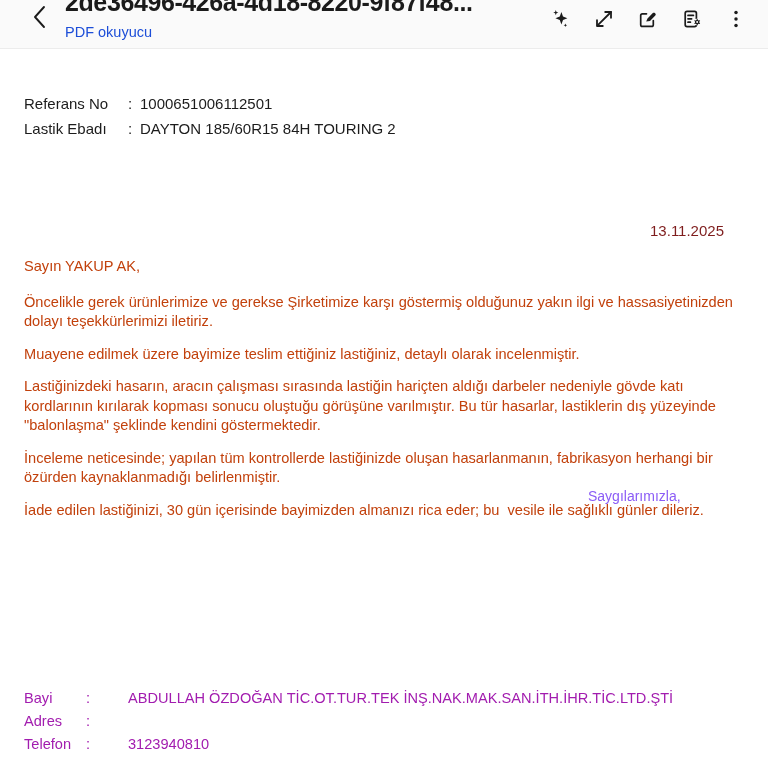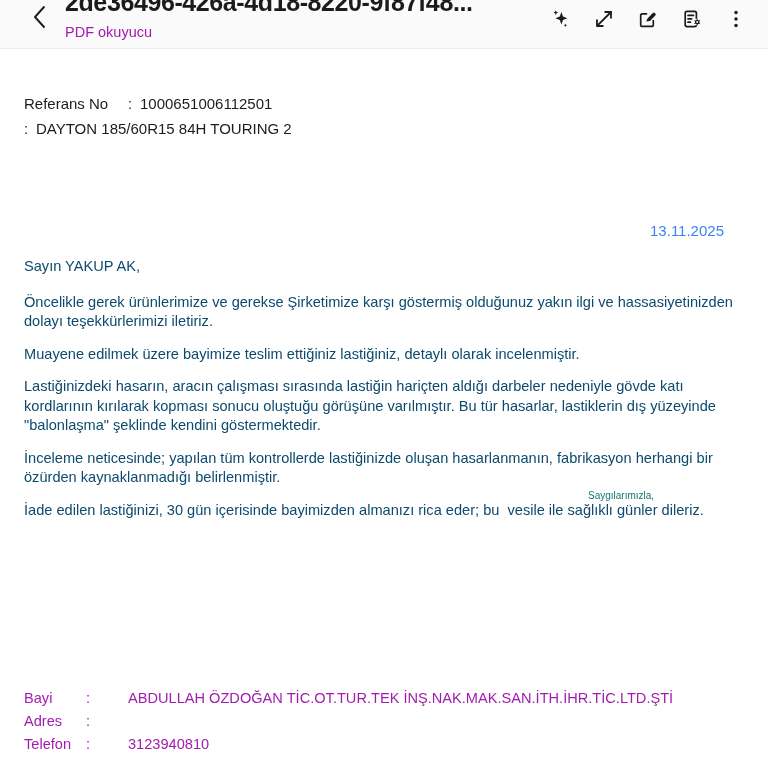--- a/index.html
+++ b/index.html
@@ -54,21 +54,21 @@
     letter-spacing: -0.4px;
     line-height: 30px;
     color: #1b1b1b;
     white-space: nowrap;
     overflow: hidden;
   }
   .doc-subtitle {
     font-size: 14.5px;
     font-weight: 400;
     line-height: 18px;
-    color: #a21caf;
+    color: #1d4ed8;
     margin-top: 6px;
     white-space: nowrap;
   }
 
   .header-actions {
     position: absolute;
     right: 10px;
     top: 2px;
     display: flex;
     align-items: center;
@@ -125,51 +125,51 @@
   .meta-colon { width: 12px; flex: 0 0 12px; }
   .meta-value { }
 
   
   .doc-date {
     position: absolute;
     right: 44px;
     top: 172px;
     font-size: 15px;
     line-height: 20px;
-    color: #3b82f6;
+    color: #7f1d1d;
     white-space: nowrap;
   }
 
   
   .body-block {
     position: absolute;
     left: 24px;
     top: 208px;
     width: 712px;
   }
   .para {
     font-size: 14.6px;
     line-height: 19.5px;
-    color: #0c4a6e;
+    color: #c2410c;
     margin: 0 0 13px 0;
     text-align: left;
     white-space: pre-wrap;
   }
   .para.salutation { margin-bottom: 16px; }
 
   
   .signature {
     position: absolute;
     left: 588px;
     top: 434px;
   }
   .sig-line {
-    font-size: 10px;
+    font-size: 14px;
     line-height: 26px;
-    color: #0f766e;
+    color: #8b5cf6;
     white-space: nowrap;
   }
 
   
   .footer-block {
     position: absolute;
     left: 24px;
     bottom: 12px;
     width: 720px;
   }
@@ -264,20 +264,21 @@
 <div class="doc-page">
   <div class="doc-inner">
 
     <div class="meta-block">
       <div class="meta-row">
         <span class="meta-label">Referans No</span>
         <span class="meta-colon">:</span>
         <span class="meta-value">1000651006112501</span>
       </div>
       <div class="meta-row">
+        <span class="meta-label">Lastik Ebadı</span>
         <span class="meta-colon">:</span>
         <span class="meta-value">DAYTON 185/60R15 84H TOURING 2</span>
       </div>
     </div>
 
     <div class="doc-date">13.11.2025</div>
 
     <div class="body-block">
       <p class="para salutation">Sayın YAKUP AK,</p>
       <p class="para">Öncelikle gerek ürünlerimize ve gerekse Şirketimize karşı göstermiş olduğunuz yakın ilgi ve hassasiyetinizden dolayı teşekkürlerimizi iletiriz.</p>

